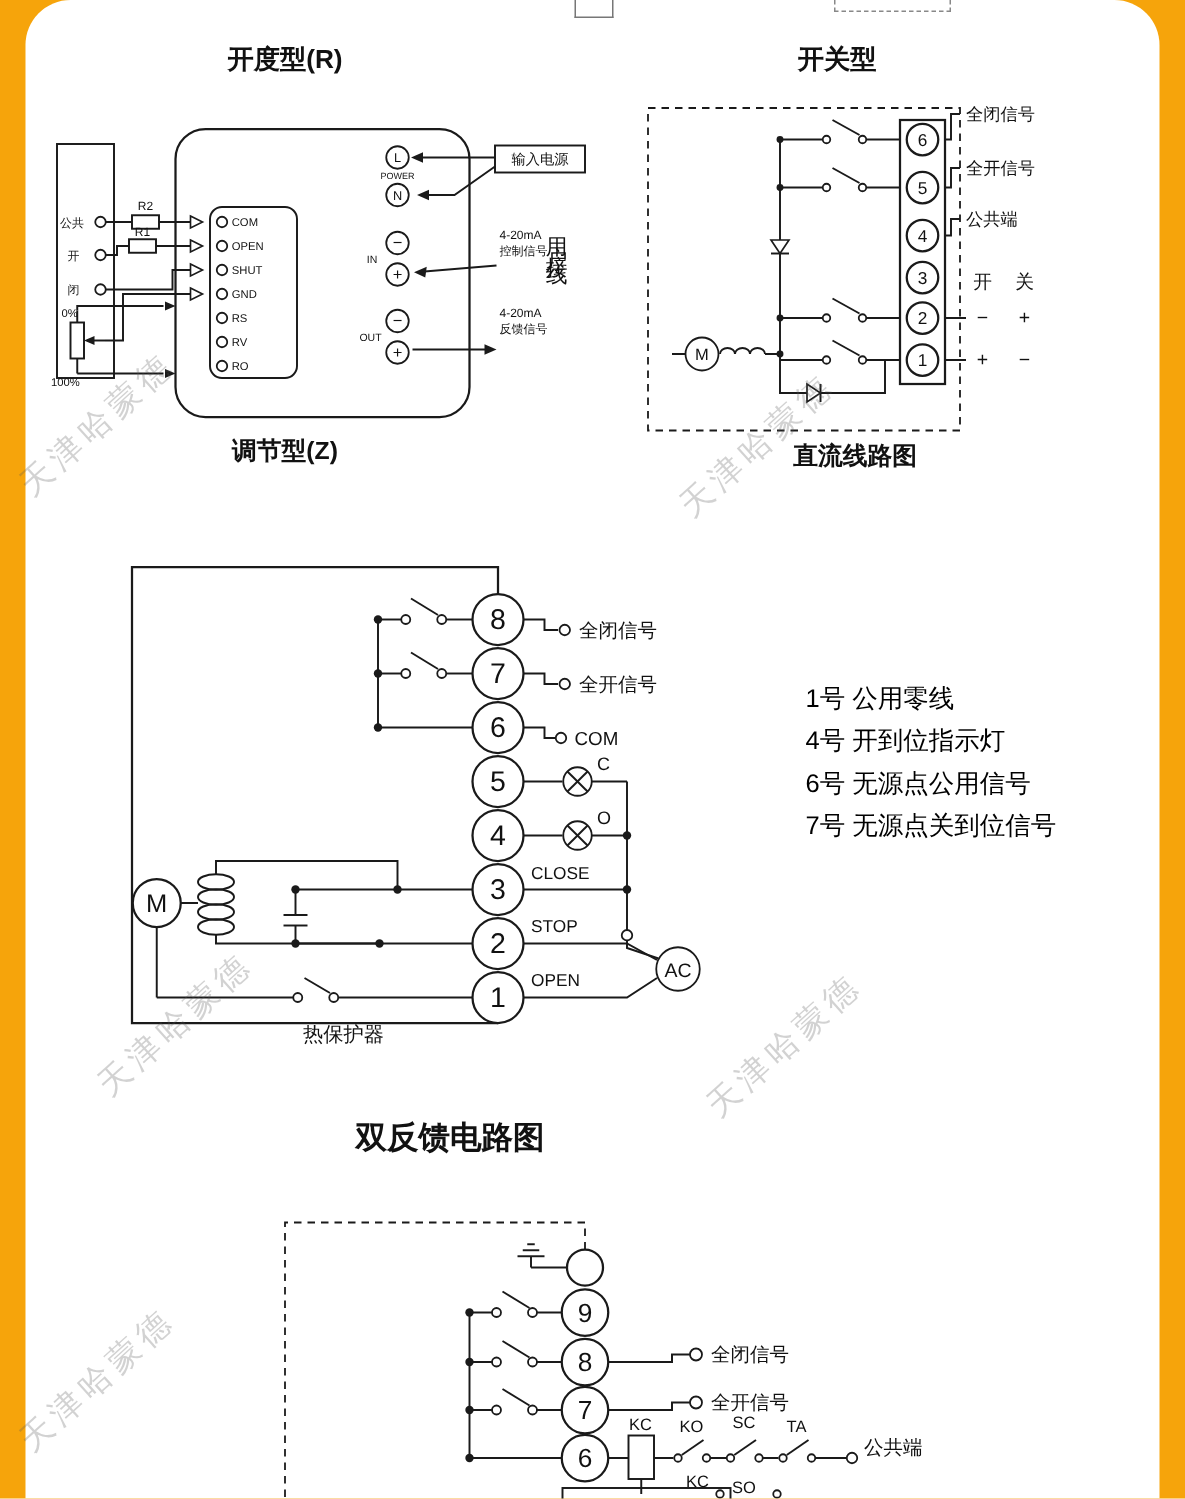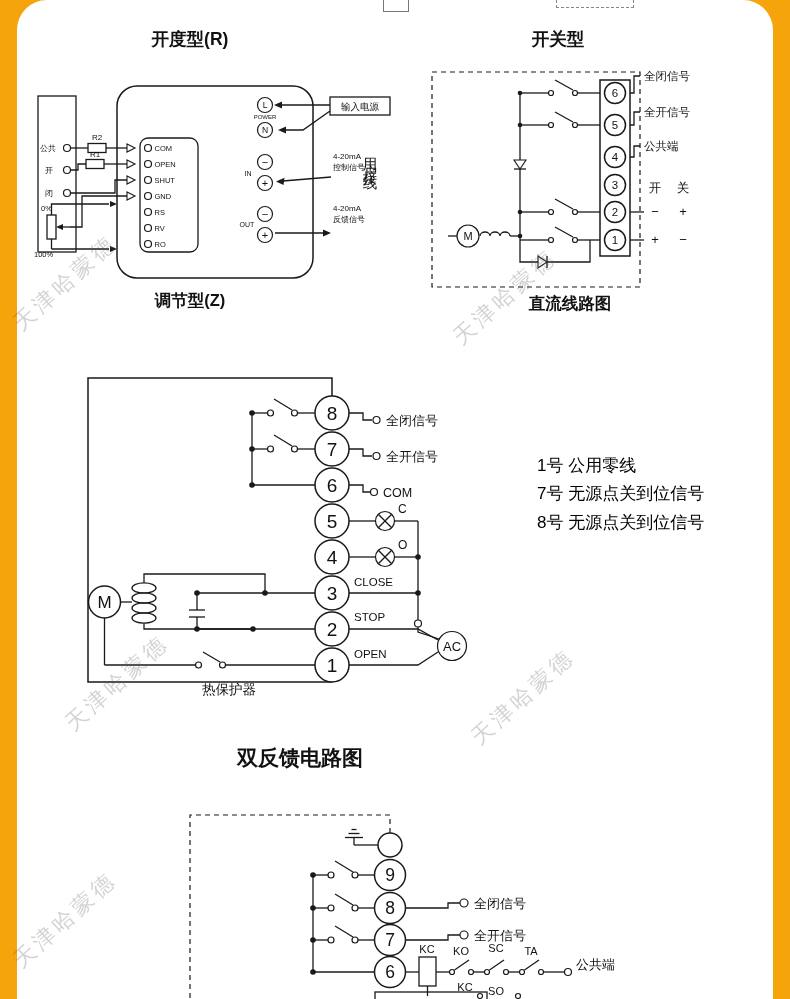--- a/index.html
+++ b/index.html
@@ -346,22 +346,23 @@
     <circle class="small" cx="178.5" cy="295" r="3"></circle>
     <line class="wire" x1="200" y1="292" x2="183" y2="282"></line>
     <line class="wire" x1="175.5" y1="295" x2="84.5" y2="295"></line>
     <line class="wire" x1="84.5" y1="295" x2="84.5" y2="248"></line>
     <text class="tc" x="209" y="324" font-size="13.5">热保护器</text>
   </g>
 </svg>
 
 <div class="legend">
   <div>1号 公用零线</div>
+  <div>4号 开到位指示灯</div>
+  <div>6号 无源点公用信号</div>
   <div>7号 无源点关到位信号</div>
-  <div>8号 无源点关到位信号</div>
 </div>
 
 <div class="big-title">双反馈电路图</div>
 
 <svg style="left:20px;top:800px" width="750" height="199" viewBox="0 0 750 199">
   <polyline class="dash" points="370,33 370,15 170,15 170,199"></polyline>
 
   <g>
     <line class="wire" x1="358" y1="45" x2="334" y2="45"></line>
     <line class="wire" x1="334" y1="45" x2="334" y2="37.5"></line>

